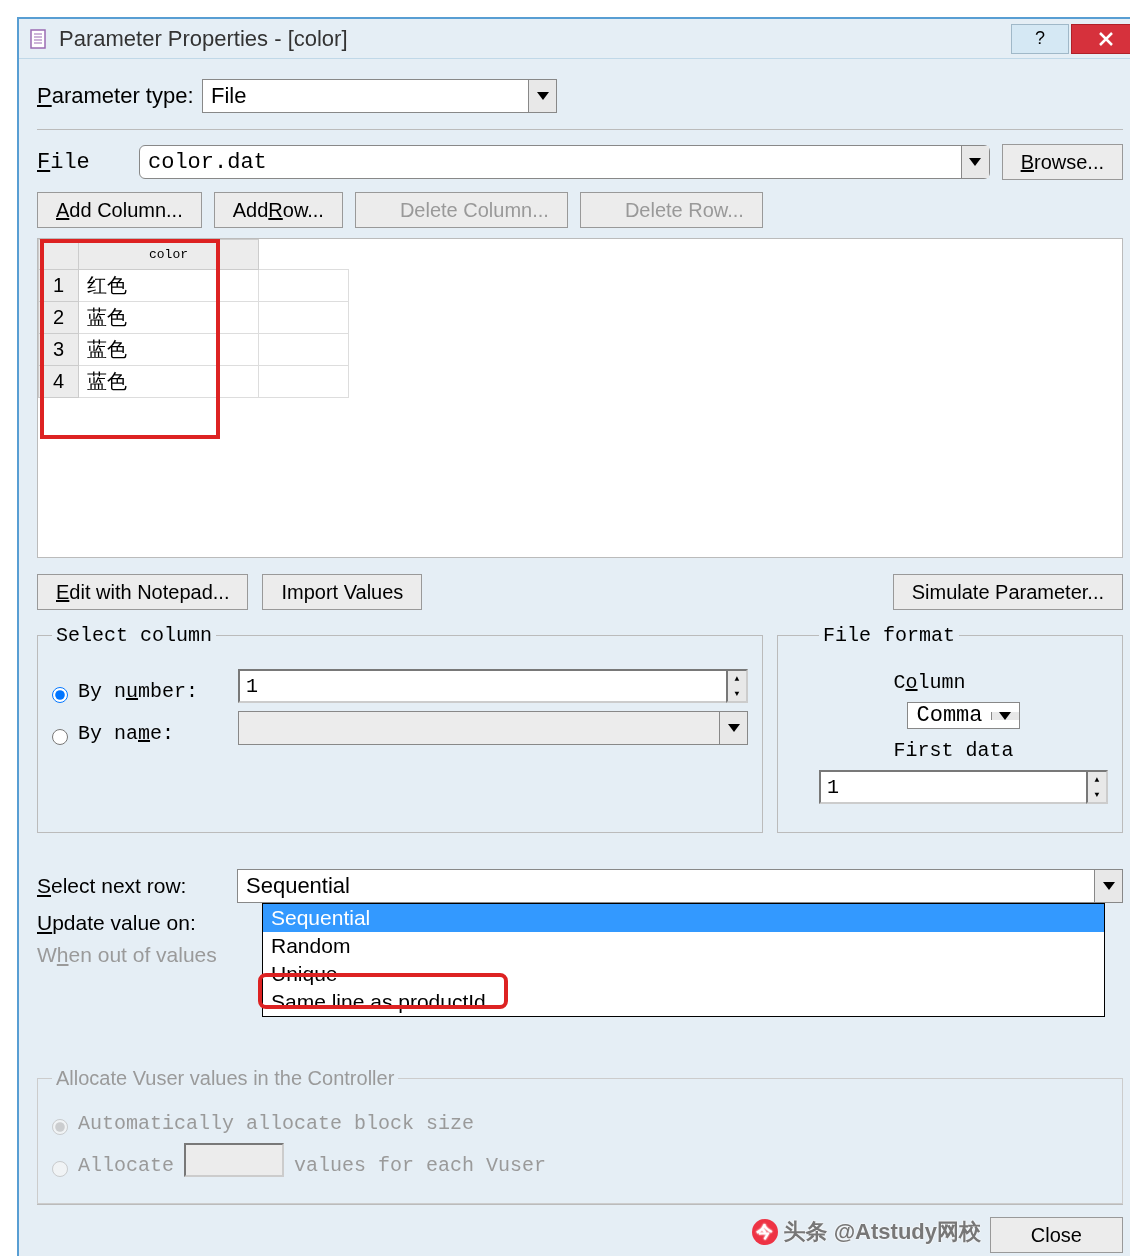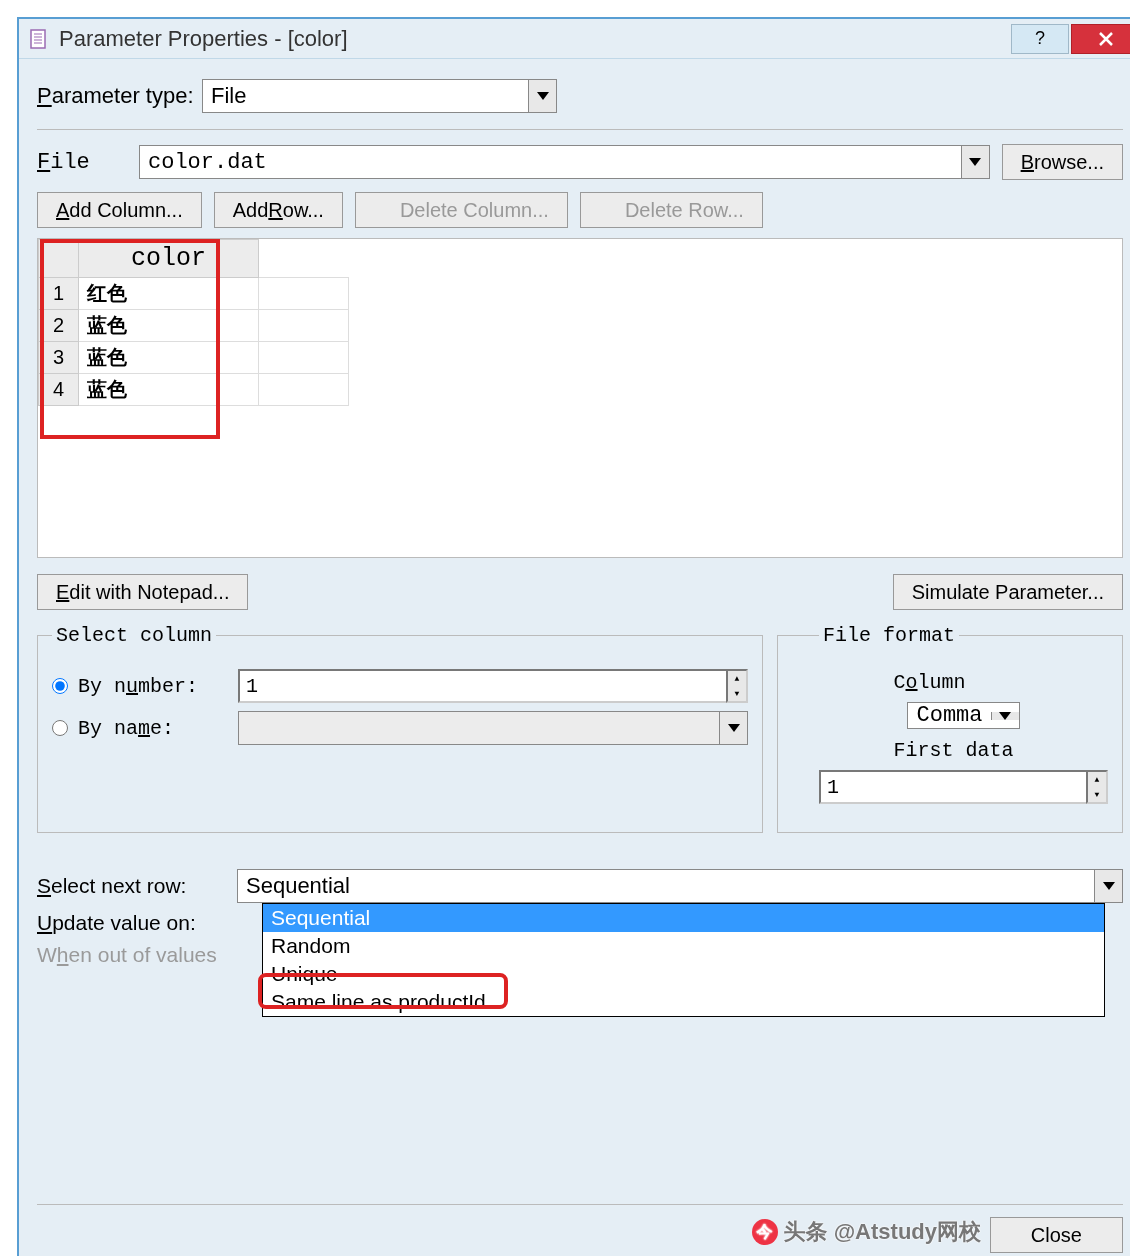--- a/index.html
+++ b/index.html
@@ -16,42 +16,42 @@
 .underline { text-decoration: underline; }
 .param-type-row { display:flex; align-items:center; padding-bottom:16px; border-bottom:1px solid #bbb; }
 .param-type-row .label { width: 165px; }
 .combo { display:flex; align-items:center; border:1px solid #888; background:#fff; height:34px; }
 .combo .combo-text { flex:1; padding:0 8px; font-size:22px; }
 .combo .combo-arrow { width:28px; height:100%; background:#e8e8e8; border-left:1px solid #888; display:flex; align-items:center; justify-content:center; }
 .combo .combo-arrow::after { content:""; border-left:6px solid transparent; border-right:6px solid transparent; border-top:8px solid #000; }
 .file-section { margin-top:14px; }
 .file-row { display:flex; align-items:center; gap:12px; }
 .file-row .label { width:90px; font-family:"Courier New",monospace; font-size:22px; }
-.file-combo { flex:1; }
+.file-combo { flex:1;border-radius:6px; }
 .btn { background:#ECECEC; border:1px solid #999; padding:6px 18px; font-size:20px; color:#000; height:36px; display:inline-flex; align-items:center; }
 .btn.disabled { color:#999;padding-left:44px; }
 .btn-row { display:flex; gap:12px; margin-top:12px; }
 .data-grid-wrap { margin-top:10px; border:1px solid #bbb; background:#fff; height:320px; padding:0; position:relative; }
 .red-box { position:absolute; border:4px solid #D22; left:2px; top:0; width:180px; height:200px; pointer-events:none; }
 .data-grid { border-collapse:collapse; }
-.data-grid th { background:#ECECEC; border:1px solid #ccc; font-weight:normal; font-family:"Courier New",monospace; font-size:25px; padding:4px 10px; height:30px; }
+.data-grid th { background:#ECECEC; border:1px solid #ccc; font-weight:normal; font-family:"Courier New",monospace; font-size:13px; padding:4px 10px; height:30px; }
 .data-grid td { border:1px solid #ddd; font-size:20px; padding:2px 8px; height:28px; }
 .data-grid td.rownum { background:#ECECEC; text-align:center; width:40px; border:1px solid #ccc; }
 .data-grid .header-blank { width:40px; }
 .data-grid .col-color { width:180px; text-align:center; }
-.data-grid td.val { width:90px;font-weight:bold; }
+.data-grid td.val { width:90px; }
 .data-grid td.empty-cell { width:90px; }
 .mid-btn-row { display:flex; gap:14px; margin-top:16px; }
 .mid-btn-row .spacer { flex:1; }
 .fieldsets-row { display:flex; gap:14px; margin-top:14px; }
 fieldset { border:1px solid #bbb; padding:14px 14px 18px 14px; font-family:"Courier New",monospace; font-size:20px; }
 fieldset legend { font-size:20px; padding:0 4px; }
 fieldset.select-col { flex:1; }
 fieldset.file-fmt { width:310px;padding-left:41px; }
-.radio-row { display:flex; align-items:center; margin:8px 0; gap:10px; }
+.radio-row { display:flex; align-items:flex-end; margin:8px 0; gap:10px; }
 .radio-row input[type=radio] { width:16px; height:16px; }
 .num-input, .text-input { border:2px inset #ccc; background:#fff; height:34px; padding:0 6px; font-size:20px; font-family:"Courier New",monospace; }
 .spinner-wrap { display:flex; align-items:stretch; }
 .spinner-wrap input { flex:1; border-right:none; }
 .spinner-btns { width:22px; display:flex; flex-direction:column; border:2px inset #ccc; }
 .spinner-btns span { flex:1; background:#e8e8e8; display:flex; align-items:center; justify-content:center; font-size:8px; }
 .ff-row { display:flex; align-items:center; margin:10px 0; gap:8px;flex-direction:column; }
 .ff-row .ff-label { width:140px; }
 .sel-row { display:flex; align-items:center; margin-top:36px; }
 .sel-row .label { width:200px; font-size:21px; }
@@ -147,20 +147,21 @@
                 <td class="rownum">4</td>
                 <td class="val">蓝色</td>
                 <td class="empty-cell"></td>
               </tr>
         </tbody>
           </table>
       </div>
 
       <div class="mid-btn-row">
         <button class="btn"><span class="underline">E</span>dit with Notepad...</button>
+        <button class="btn">Import Values</button>
         <span class="spacer"></span>
         <button class="btn">Simulate Parameter...</button>
       </div>
 
       <div class="fieldsets-row">
         <fieldset class="select-col">
           <legend>Select column</legend>
           <div class="radio-row">
             <input type="radio" checked="" style="">
             <span style="width:150px;">By n<span class="underline">u</span>mber:</span>
@@ -223,20 +224,33 @@
       </div>
 
       <div class="sel-row" style="margin-top:8px;">
         <span class="label"><span class="underline">U</span>pdate value on:</span>
       </div>
 
       <div class="sel-row disabled-text" style="margin-top:8px;">
         <span class="label disabled-text">W<span class="underline">h</span>en out of values</span>
       </div>
 
+      <fieldset class="allocate">
+        <legend>Allocate Vuser values in the Controller</legend>
+        <div class="radio-row disabled-text">
+          <input type="radio" checked="" disabled="" style="">
+          <span>Automatically allocate block size</span>
+        </div>
+        <div class="radio-row disabled-text">
+          <input type="radio" disabled="" style="">
+          <span>Allocate</span>
+          <input class="text-input" style="width: 100px; background: rgb(236, 236, 236);" disabled="">
+          <span>values for each Vuser</span>
+        </div>
+      </fieldset>
 
     </div>
   </div>
 
   <div class="footer">
     <button class="btn">Close</button>
   </div>
 
   <div class="watermark">
     <span class="wm-icon">今</span>

